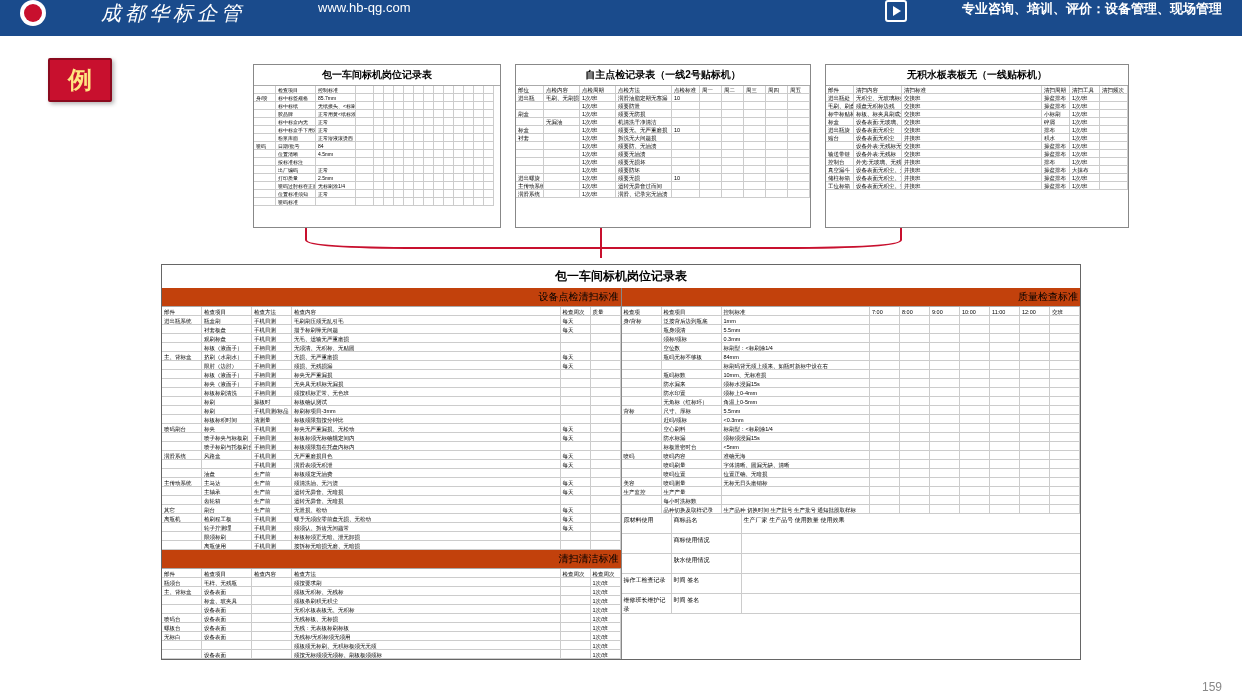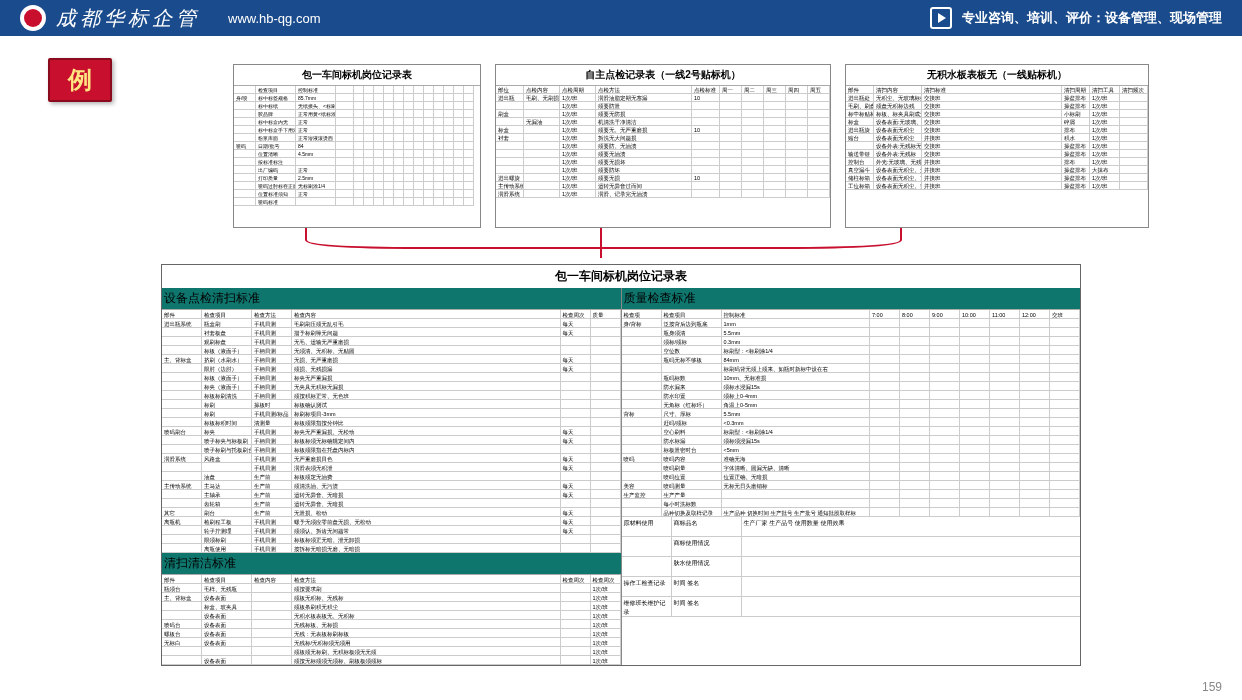--- a/index.html
+++ b/index.html
@@ -1,42 +1,42 @@
 <!DOCTYPE html>
 <html><head>
 <meta charset="utf-8">
 <style>
   * { box-sizing: border-box; margin: 0; padding: 0; }
   body { width: 1242px; height: 700px; font-family: "Microsoft YaHei", sans-serif; background: #fff; position: relative; overflow: hidden; }
-  .header { background: #1a4b8c; height: 36px; display: flex; align-items: center; color: #fff; padding: 0 20px; }
+  .header { background: #1a4b8c; height: 36px; display: flex; align-items: flex-start; color: #fff; padding: 0 20px; gap: 45px; }
   .logo-circle { width: 26px; height: 26px; background: #fff; border-radius: 50%; display: flex; align-items: center; justify-content: center; margin-right: 10px; }
   .logo-inner { width: 18px; height: 18px; background: #c8102e; border-radius: 50%; position: relative; }
   .company { font-size: 20px; font-style: italic; letter-spacing: 4px; margin-right: 28px; }
   .url { font-size: 13px; }
   .spacer { flex: 1; }
   .play-icon { width: 22px; height: 22px; border: 2px solid #fff; border-radius: 3px; display: flex; align-items: center; justify-content: center; margin-right: 10px; }
   .play-tri { width: 0; height: 0; border-left: 8px solid #fff; border-top: 5px solid transparent; border-bottom: 5px solid transparent; margin-left: 2px; }
   .tagline { font-size: 13px; font-weight: bold; }
   .content { position: relative; padding: 18px 30px; }
   .example-badge { position: absolute; top: 22px; left: 48px; background: #c8102e; color: #ffe680; font-size: 24px; font-weight: bold; padding: 4px 18px; border: 2px solid #8a0a1e; box-shadow: 2px 2px 4px rgba(0,0,0,0.3); border-radius: 2px; }
   .top-tables { display: flex; justify-content: center; gap: 14px; margin-top: 10px; margin-left: 140px; }
   .form-box { border: 1px solid #888; background: #fff; position: relative; }
   .form1 { width: 248px; height: 164px; }
-  .form2 { width: 336px; height: 164px; }
+  .form2 { width: 296px; height: 164px; }
   .form3 { width: 304px; height: 164px; }
   .form-title { text-align: center; font-size: 10px; font-weight: bold; padding: 3px; border-bottom: 1px solid #aaa; }
   .cell { border-right: 1px solid #ccc; border-bottom: 1px solid #ccc; padding: 1px 2px; overflow: hidden; white-space: nowrap; height: 8px; }
   .merge-label { text-align: center; font-size: 20px; margin-top: 8px; letter-spacing: 2px; }
   .big-form { margin: 6px auto 0; width: 920px; border: 1px solid #666; background: #fff; }
   .big-title { text-align: center; font-size: 12px; font-weight: bold; padding: 3px; }
   .big-meta { display: flex; font-size: 8px; padding: 2px 6px; border-bottom: 1px solid #aaa; gap: 40px; }
   .big-sections { display: flex; }
   .big-left { flex: 1; border-right: 1px solid #888; }
   .big-right { flex: 1; }
-  .section-header { font-size: 12px; text-align: left; background: #0f766e; border-bottom: 1px solid #aaa; padding: 2px; }
+  .section-header { font-size: 10px; text-align: right; background: #c2410c; border-bottom: 1px solid #aaa; padding: 2px; }
   .dense-grid { display: grid; grid-template-columns: 40px 50px 40px 1fr 30px 30px; font-size: 5.5px; }
   .dense-grid-r { display: grid; grid-template-columns: 40px 60px 1fr 30px 30px 30px 30px 30px 30px 30px; font-size: 5.5px; }
   .dcell { border-right: 1px solid #ccc; border-bottom: 1px solid #ccc; padding: 1px 2px; overflow: hidden; white-space: nowrap; height: 9px; line-height: 8px; }
   .page-num { position: absolute; bottom: 6px; right: 20px; font-size: 12px; color: #888; }
   .grid3 { display: grid; grid-template-columns: 28px 48px 1fr 28px 30px 28px; font-size: 5.5px; }
   .grid2 { display: grid; grid-template-columns: 28px 36px 36px 1fr 28px 22px 22px 22px 22px 22px; font-size: 5.5px; }
   .grid1 { display: grid; grid-template-columns: 22px 40px 40px 18px repeat(12,10px); font-size: 5px; }
 </style>
 </head>
 <body>

